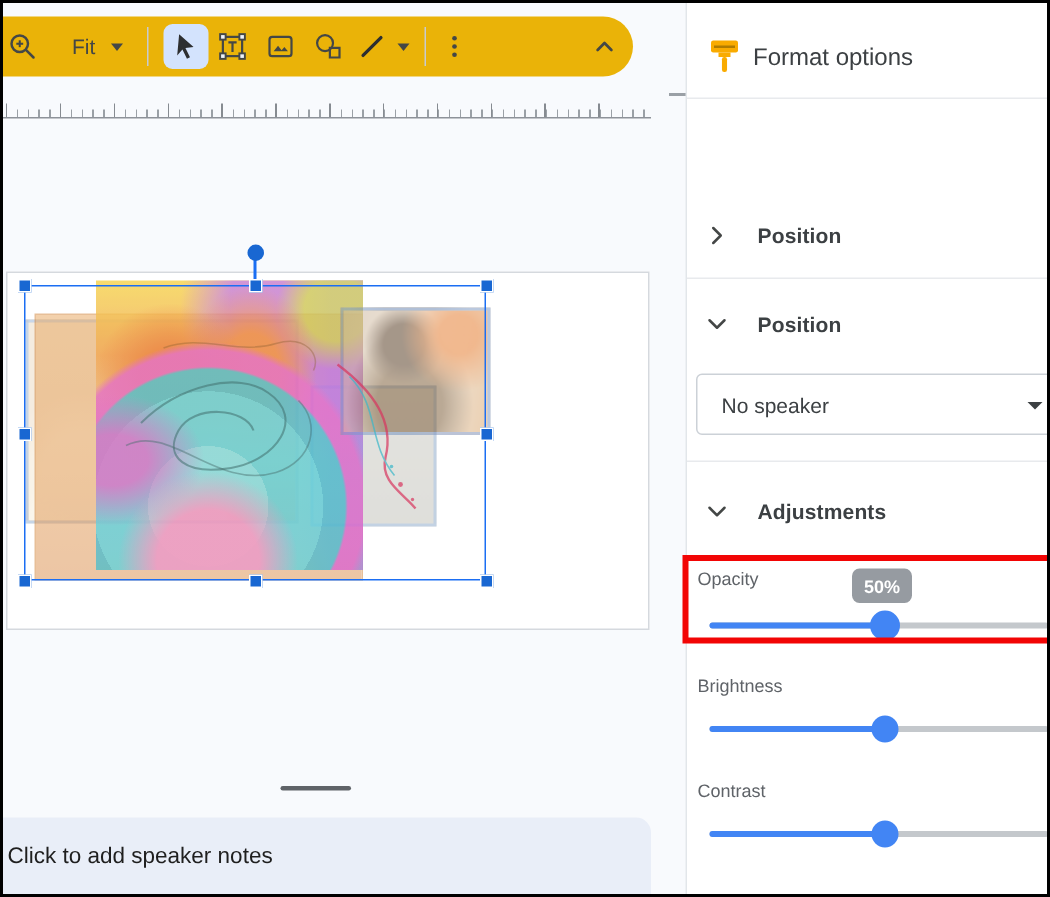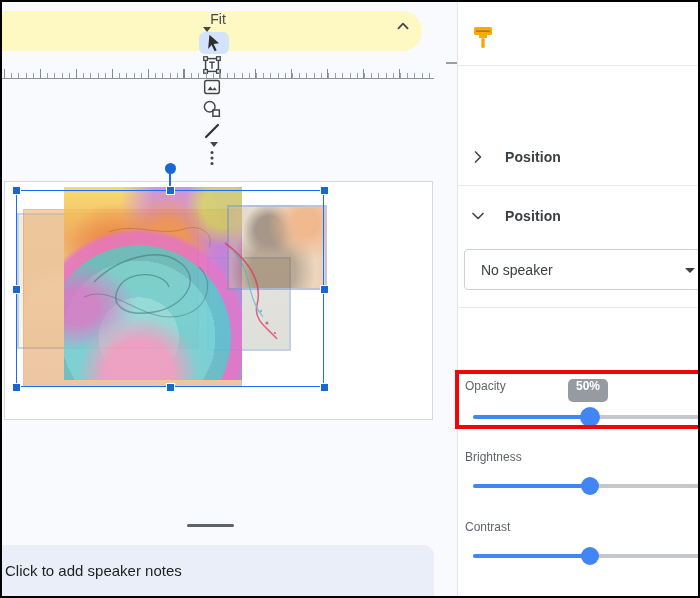--- a/index.html
+++ b/index.html
@@ -5,21 +5,21 @@
   html,body{margin:0;padding:0;}
   body{font-family:"Liberation Sans",sans-serif;background:#fff;}
   #screen{position:relative;width:700px;height:598px;border:2px solid #000;box-sizing:border-box;overflow:hidden;background:#fff;}
   .abs{position:absolute;}
 
   
   #canvas-area{left:0;top:0;width:455px;height:594px;background:#f8fafd;}
   #panel-divider{left:455px;top:0;width:1px;height:594px;background:#e2e6ea;}
 
   
-  #toolbar{left:0;top:9px;width:420px;height:40px;background:#fef9c3;border-radius:0 22px 22px 0;display:flex;align-items:center;flex-direction:column;}
+  #toolbar{left:0;top:9px;width:420px;height:40px;background:#eab308;border-radius:0 22px 22px 0;display:flex;align-items:center;}
   .tbtn{display:flex;align-items:center;justify-content:center;height:30px;border-radius:6px;}
   .tb-sep{width:1px;height:26px;background:#c7cbd1;margin:0 6px;}
   #fit-label{font-size:14px;color:#444746;margin:0 10px 0 22px;}
   .caret-down{width:0;height:0;border-left:4.5px solid transparent;border-right:4.5px solid transparent;border-top:5px solid #444746;}
   #select-tool{background:#d3e3fd;width:30px;height:30px;margin-left:4px;}
   .icon24{width:22px;height:22px;}
   .tool{width:32px;height:30px;}
   #collapse-btn{position:absolute;right:8px;}
 
   
@@ -87,21 +87,21 @@
   #dropdown-caret{position:absolute;right:8px;top:18px;width:0;height:0;border-left:5px solid transparent;border-right:5px solid transparent;border-top:5.5px solid #3c4043;}
 
   #highlight-box{left:-3px;top:368px;width:247px;height:59px;border:4px solid #f20505;box-sizing:border-box;z-index:5;}
 
   .slider-label{font-size:12px;color:#5f6368;}
   .slider{position:absolute;left:15px;width:226px;height:20px;}
   .track{position:absolute;left:0;right:0;top:8px;height:4px;background:#c4c8cc;border-radius:2px;}
   .track-fill{position:absolute;left:0;top:8px;height:4px;background:#4285f4;border-radius:2px;width:117px;}
   .thumb{position:absolute;top:0;width:20px;height:20px;border-radius:50%;background:#4285f4;left:107px;}
   .thumb.small{width:18px;height:18px;top:1px;left:108px;}
-  #tooltip-50{left:110px;top:377px;width:40px;height:23px;background:#969ba1;border-radius:5px;color:#fff;font-size:12px;font-weight:bold;display:flex;align-items:flex-start;justify-content:center;z-index:6;}
+  #tooltip-50{left:110px;top:377px;width:40px;height:23px;background:#969ba1;border-radius:5px;color:#fff;font-size:12px;font-weight:bold;display:flex;align-items:center;justify-content:center;z-index:6;}
 </style>
 </head>
 <body>
 
 <div id="screen">
 
   <div class="abs" id="canvas-area">
 
     <div class="abs" id="toolbar">
       <svg class="icon24" style="margin-left:2px" viewBox="0 0 24 24">
@@ -213,20 +213,21 @@
   <div class="abs" id="panel-divider"></div>
 
   <div class="abs" id="panel">
 
     <svg class="p-abs" id="paint-icon" width="24" height="26" viewBox="0 0 24 26">
       <rect x="3" y="2" width="18" height="8" rx="1.5" fill="#f9ab00"></rect>
       <line x1="5" y1="6.2" x2="19" y2="6.2" stroke="#b07c00" stroke-width="1.6"></line>
       <path d="M8 10 h8 v3 h-8 z" fill="#f9ab00"></path>
       <rect x="10.3" y="13" width="3.4" height="10" rx="1.5" fill="#f9ab00"></rect>
     </svg>
+    <div class="p-abs" id="panel-title">Format options</div>
     <div class="p-abs p-divider" style="top:63px"></div>
 
 
     <div class="p-abs" style="left:0;top:138px;width:242px;height:34px">
       <svg class="p-abs" style="left:10px;top:7px" width="20" height="20" viewBox="0 0 24 24">
         <polyline class="chev" points="9,6 15,12 9,18"></polyline>
       </svg>
       <span class="p-abs section-label" style="left:47px;top:9px">Position</span>
     </div>
 
@@ -239,20 +240,26 @@
       <span class="p-abs section-label" style="left:47px;top:9px">Position</span>
     </div>
 
     <div class="p-abs" id="dropdown-recolor">
       <span>No speaker</span>
       <span id="dropdown-caret"></span>
     </div>
 
     <div class="p-abs p-divider" style="top:305px"></div>
 
+    <div class="p-abs" style="left:0;top:322px;width:242px;height:34px">
+      <svg class="p-abs" style="left:10px;top:7px" width="20" height="20" viewBox="0 0 24 24">
+        <polyline class="chev" points="6,9 12,15 18,9"></polyline>
+      </svg>
+      <span class="p-abs section-label" style="left:47px;top:9px">Adjustments</span>
+    </div>
 
     <div class="p-abs" id="highlight-box"></div>
 
     <span class="p-abs slider-label" style="left:7px;top:377px">Opacity</span>
     <div class="p-abs" id="tooltip-50">
       <span>50%</span>
     </div>
     <div class="slider" style="top:405px">
       <div class="track"></div>
       <div class="track-fill"></div>

